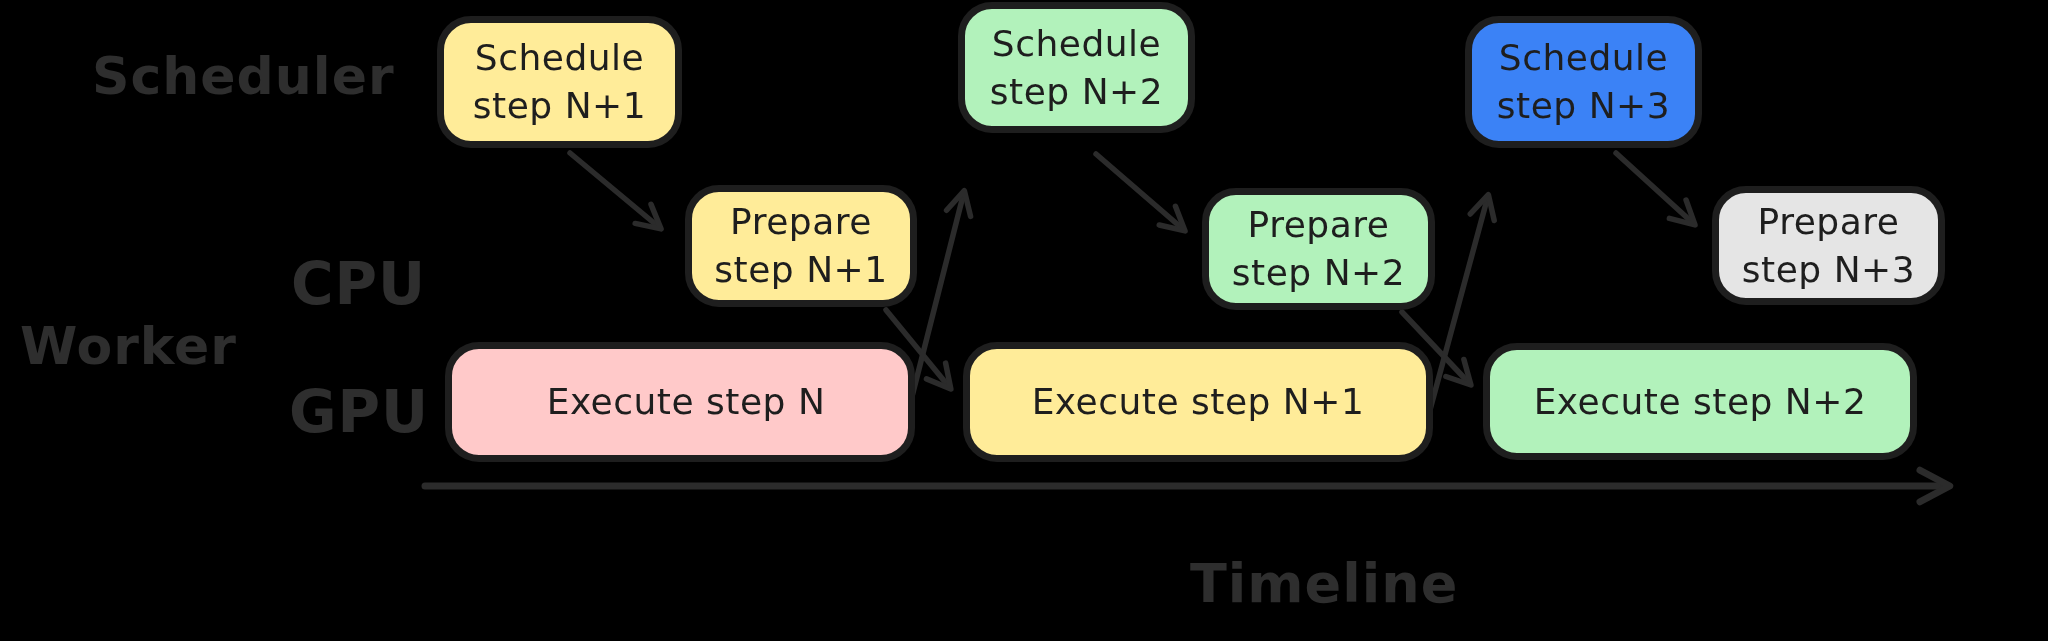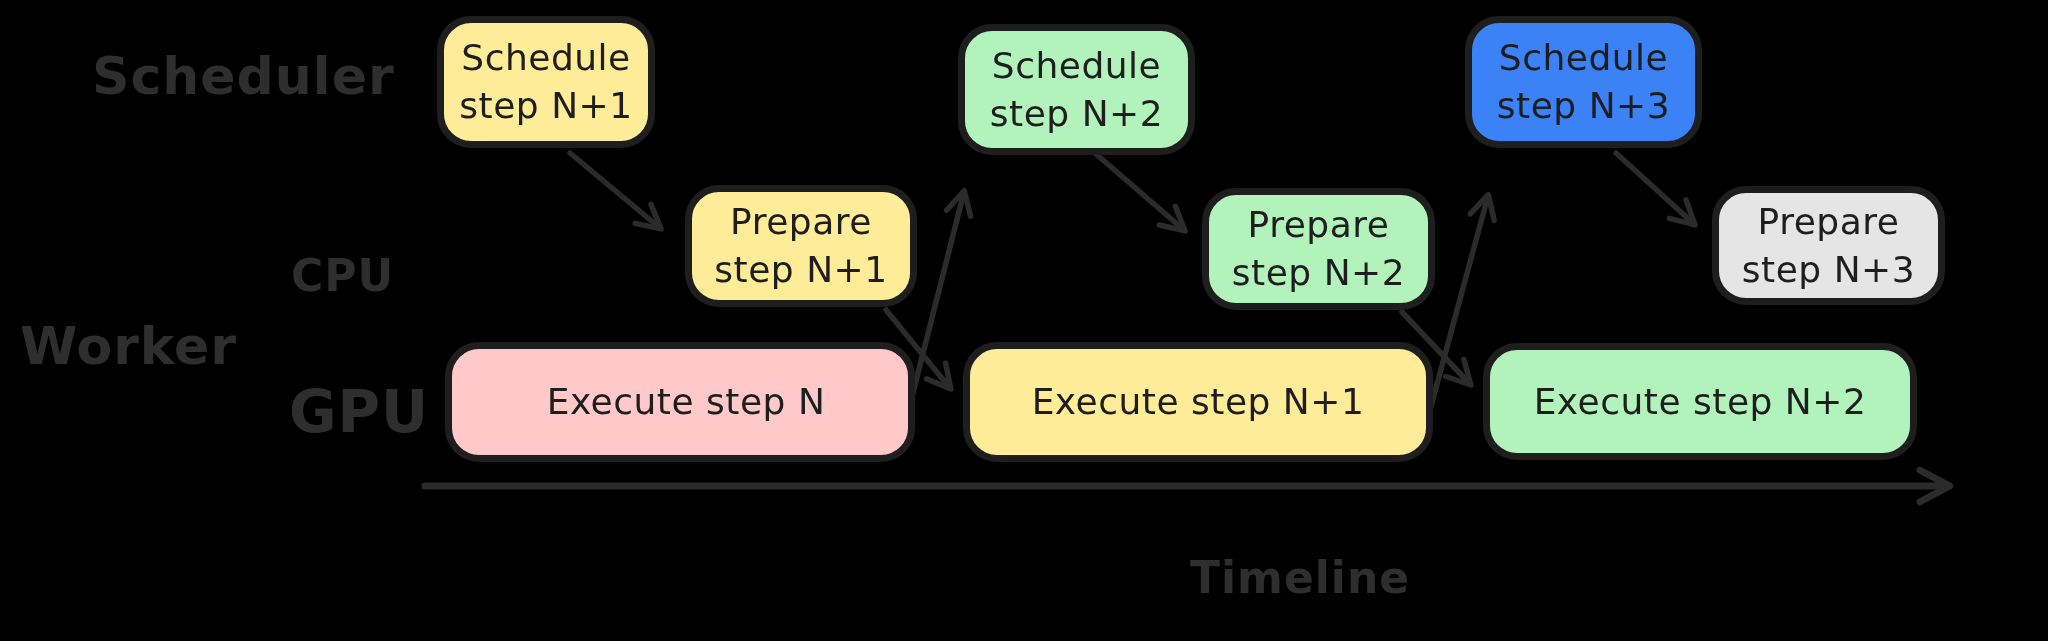--- a/index.html
+++ b/index.html
@@ -28,42 +28,42 @@
     justify-content: center;
     text-align: center;
     color: #1e1e1e;
     font-size: 36px;
     font-weight: 500;
     line-height: 1.32;
     padding: 4px 14px;
     letter-spacing: 0.5px;
   }
   
-  .n-sched1 { left: 437px;  top: 16px;  width: 218px; height: 132px; }
-  .n-sched2 { left: 958px;  top: 24px;  width: 237px; height: 131px; }
+  .n-sched1 { left: 437px;  top: 16px;  width: 245px; height: 132px; }
+  .n-sched2 { left: 958px;  top: 2px;  width: 237px; height: 131px; }
   .n-sched3 { left: 1465px; top: 16px;  width: 237px; height: 132px; }
   .n-prep1  { left: 685px;  top: 185px; width: 232px; height: 122px; }
   .n-prep2  { left: 1202px; top: 188px; width: 233px; height: 122px; }
   .n-prep3  { left: 1712px; top: 186px; width: 233px; height: 119px; }
   .n-exec0  { left: 445px;  top: 342px; width: 470px; height: 120px; padding-left: 26px; }
   .n-exec1  { left: 963px;  top: 342px; width: 470px; height: 120px; }
   .n-exec2  { left: 1483px; top: 343px; width: 434px; height: 117px; }
 
   .lane-label {
     position: absolute;
     color: #2e2e2e;
     font-weight: bold;
     letter-spacing: 1px;
     white-space: nowrap;
   }
   .l-scheduler { left: 92px;  top: 46px;  width: 286px; font-size: 52px; text-align: center; }
   .l-worker    { left: 20px;  top: 316px; width: 216px; font-size: 52px; text-align: center; }
-  .l-cpu       { left: 291px; top: 250px; width: 120px; font-size: 44px; text-align: left; }
+  .l-cpu       { left: 291px; top: 250px; width: 120px; font-size: 58px; text-align: right; }
   .l-gpu       { left: 289px; top: 378px; width: 122px; font-size: 58px; text-align: center; }
-  .l-timeline  { left: 1190px; top: 552px; width: 212px; font-size: 44px; text-align: center; }
+  .l-timeline  { left: 1190px; top: 552px; width: 212px; font-size: 54px; text-align: center; }
 </style>
 </head>
 <body style="background: rgb(0, 0, 0);">
 
 <div class="stage">
 
   <svg class="arrow-layer" viewBox="0 0 2048 641" xmlns="http://www.w3.org/2000/svg">
     <defs>
       <marker id="head" viewBox="0 0 12 12" refX="10" refY="6" markerWidth="6" markerHeight="6" orient="auto-start-reverse">
         <path d="M2,1.5 L10.5,6 L2,10.5" fill="none" stroke="#2b2b2b" stroke-width="2" stroke-linecap="round" stroke-linejoin="round"></path>

